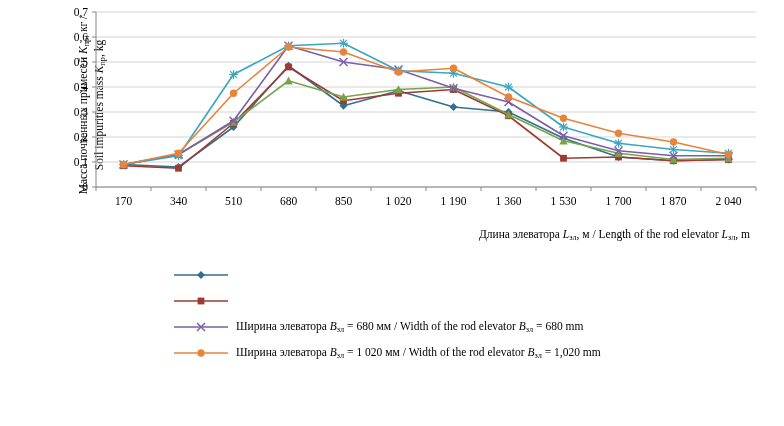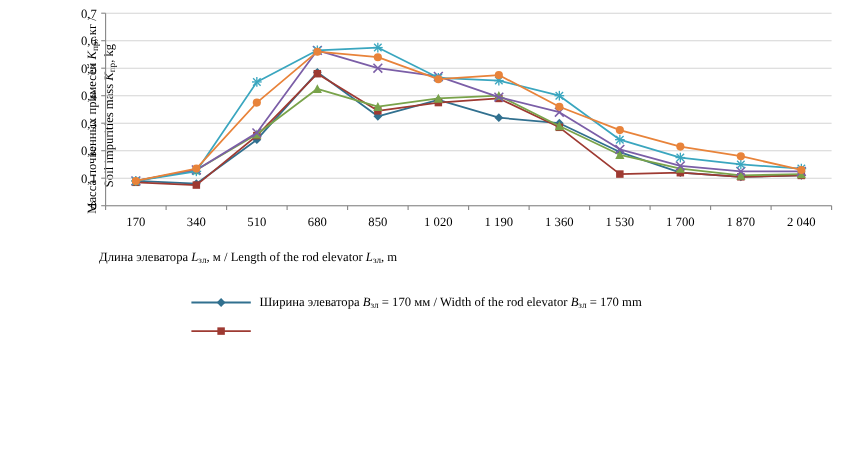--- a/index.html
+++ b/index.html
@@ -36,21 +36,21 @@
     white-space: nowrap;
     font-size: 11.5px;
     line-height: 15px;
     text-align: center;
   }
   .x-axis-title {
     position: absolute;
     left: 90px;
     top: 228px;
     width: 660px;
-    text-align: left;
+    text-align: right;
     font-size: 11.5px;
   }
   .plot-svg {
     position: absolute;
     left: 0; top: 0;
   }
   .legend {
     position: absolute;
     left: 172px;
     top: 262px;
@@ -336,23 +336,39 @@
   <div class="x-axis-title">
     <span>Длина элеватора <i>L</i><sub>зл</sub>, м / Length of the rod elevator <i>L</i><sub>зл</sub>, m</span>
   </div>
 
   <div class="legend" id="legend">
       <div class="legend-row">
         <div class="legend-marker"><svg width="58" height="16">
             <line x1="2" y1="8" x2="56" y2="8" stroke="#31708f" stroke-width="1.6"></line>
             <polygon points="29,3.9999999999999996 33,8 29,12 25,8" fill="#31708f"></polygon>
           </svg></div>
-        <div class="legend-label">Ширина элеватора <i>B</i><sub>зл</sub> = 170 мм / Width of the rod elevator <i>B</i><sub>зл</sub> = 170 mm</div>
       </div>
       <div class="legend-row">
         <div class="legend-marker"><svg width="58" height="16">
             <line x1="2" y1="8" x2="56" y2="8" stroke="#9e3a32" stroke-width="1.6"></line>
             <rect x="25.6" y="4.6" width="6.8" height="6.8" fill="#9e3a32"></rect>
           </svg></div>
       </div>
+      <div class="legend-row">
+        <div class="legend-marker"><svg width="58" height="16">
+            <line x1="2" y1="8" x2="56" y2="8" stroke="#7b5ea7" stroke-width="1.6"></line>
+            <g>
+              <line x1="25" y1="3.9999999999999996" x2="33" y2="12" stroke="#7b5ea7" stroke-width="1.4"></line>
+              <line x1="33" y1="3.9999999999999996" x2="25" y2="12" stroke="#7b5ea7" stroke-width="1.4"></line>
+            </g>
+          </svg></div>
+        <div class="legend-label">Ширина элеватора <i>B</i><sub>зл</sub> = 680 мм / Width of the rod elevator <i>B</i><sub>зл</sub> = 680 mm</div>
+      </div>
+      <div class="legend-row">
+        <div class="legend-marker"><svg width="58" height="16">
+            <line x1="2" y1="8" x2="56" y2="8" stroke="#e8833a" stroke-width="1.6"></line>
+            <circle cx="29" cy="8" r="3.6999999999999997" fill="#e8833a"></circle>
+          </svg></div>
+        <div class="legend-label">Ширина элеватора <i>B</i><sub>зл</sub> = 1 020 мм / Width of the rod elevator <i>B</i><sub>зл</sub> = 1,020 mm</div>
+      </div>
     </div>
 
 </div>
 
 </body></html>

